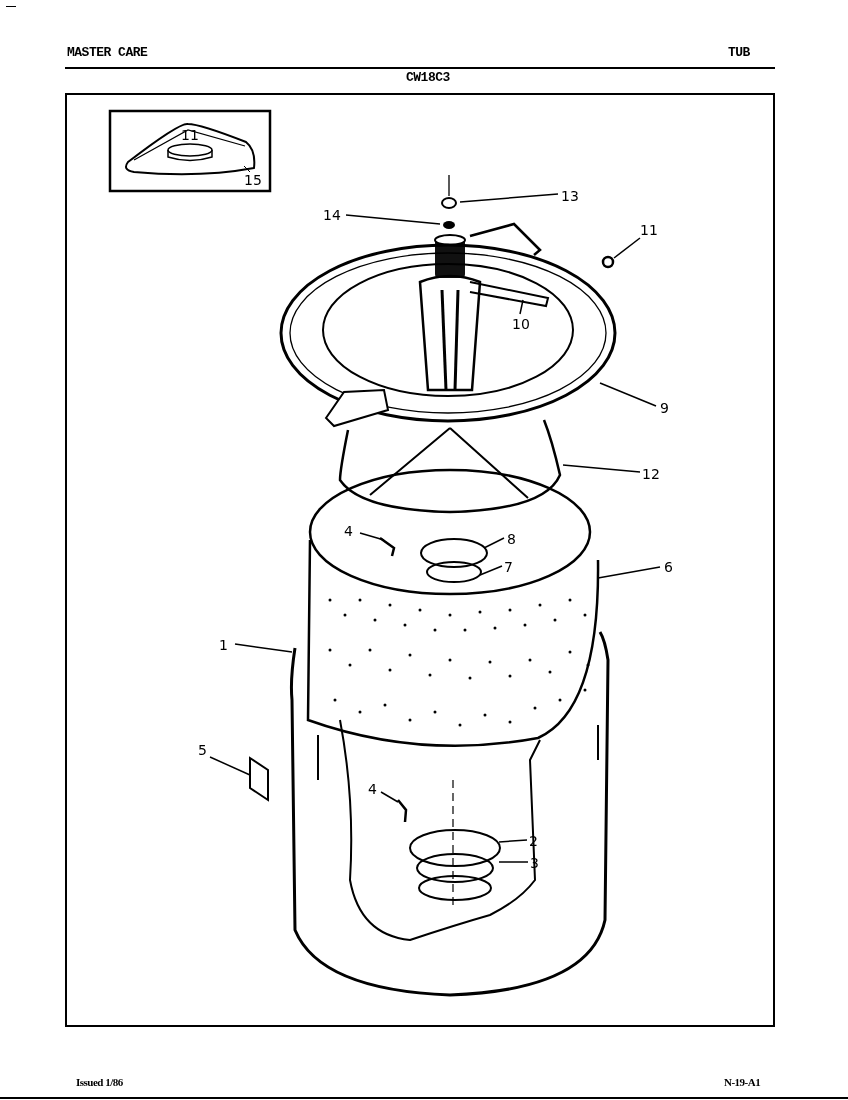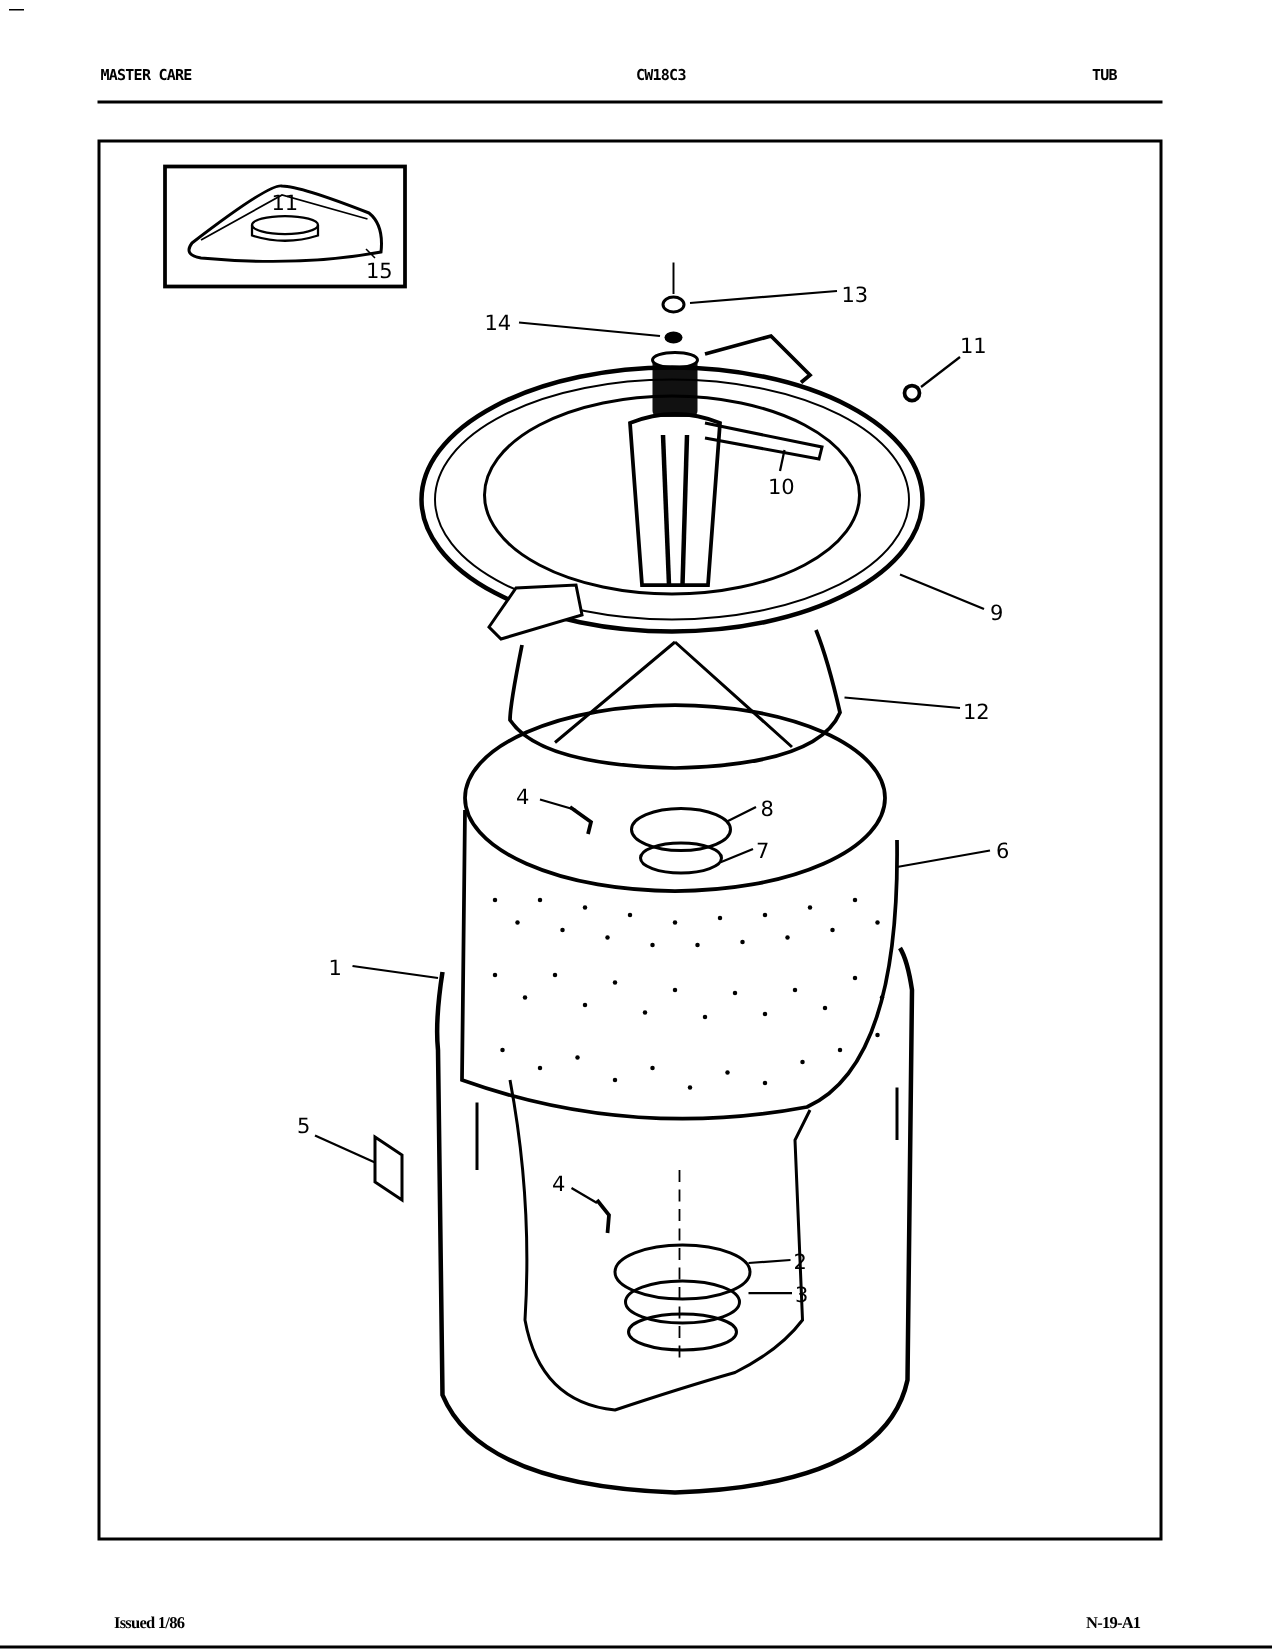--- a/index.html
+++ b/index.html
@@ -1,20 +1,20 @@
 <!DOCTYPE html>
 <html><head>
 <meta charset="utf-8">
 <style>
   html, body { margin: 0; padding: 0; background: #ffffff; }
   body { width: 848px; height: 1100px; position: relative; overflow: hidden;
          font-family: "DejaVu Sans Mono", monospace; color: #000; }
-  .hdr { position: absolute; top: 45px; font-size: 10px; font-weight: bold; letter-spacing: -0.5px; }
+  .hdr { position: absolute; top: 45px; font-size: 13px; font-weight: bold; letter-spacing: -0.5px; font-family: Liberation Mono, monospace; }
   .hdr-left { left: 67px; }
-  .hdr-center { left: 424px; }
+  .hdr-center { left: 406px; margin-top: 25px; }
   .hdr-right { left: 728px; }
   .hdr-rule { position: absolute; left: 65px; top: 67px; width: 710px; height: 2px; background: #000; }
   .corner-mark { position: absolute; left: 6px; top: 6px; width: 10px; height: 1px; background: #000; }
   .frame { position: absolute; left: 65px; top: 93px; width: 706px; height: 930px; border: 2px solid #000; }
   .ftr { position: absolute; top: 1076px; font-size: 11px; font-weight: bold; letter-spacing: -0.5px; font-family: Liberation Serif, serif; }
   .ftr-left { left: 76px; }
   .ftr-right { left: 724px; }
   .bottom-rule { position: absolute; left: 0; top: 1097px; width: 848px; height: 2px; background: #000; }
   svg.diagram { position: absolute; left: 0; top: 0; }
   svg text { font-family: "DejaVu Sans", sans-serif; font-size: 14px; fill: #000; }

